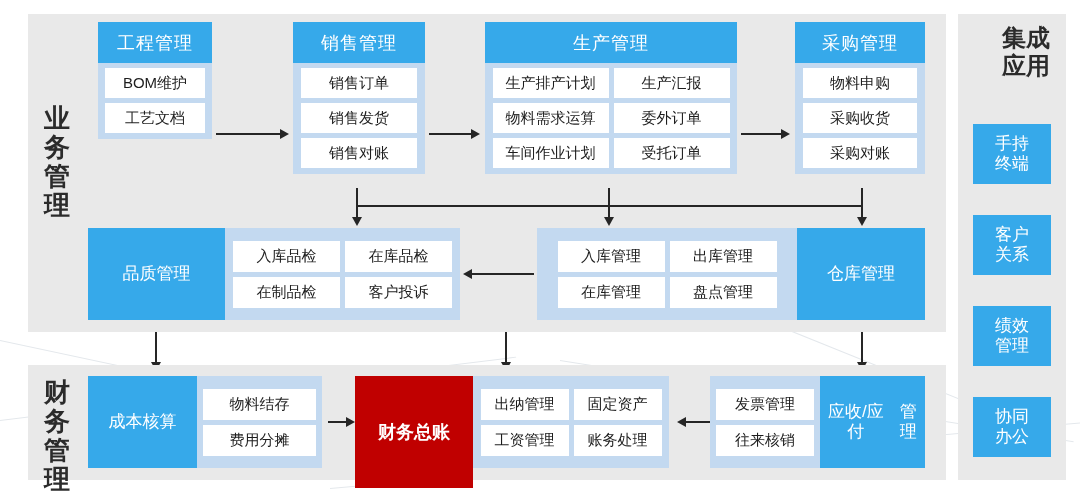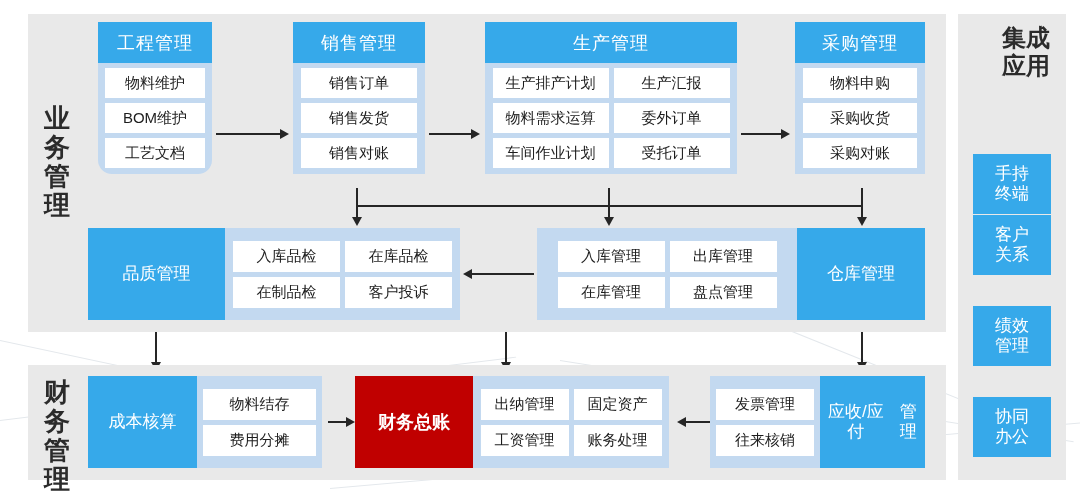--- a/index.html
+++ b/index.html
@@ -67,21 +67,21 @@
   .tile {
     background: #ffffff;
     color: #1d1d1d;
     font-size: 15px;
     height: 30px;
     display: flex; align-items: center; justify-content: center;
     flex: 0 0 auto;
     white-space: nowrap;
   }
 
-  #mod-engineering { left: 98px;  top: 22px; width: 114px; border-radius: 14px; }
+  #mod-engineering { left: 98px;  top: 22px; width: 114px; }
   #mod-engineering .tile { width: 100px; }
   #mod-sales       { left: 293px; top: 22px; width: 132px; }
   #mod-sales .tile { width: 116px; }
   #mod-production  { left: 485px; top: 22px; width: 252px; }
   #mod-production .tile { width: 116px; }
   #mod-purchase    { left: 795px; top: 22px; width: 130px; }
   #mod-purchase .tile { width: 114px; }
 
   
   .hblock { position: absolute; display: flex; background: #c3d9f0; }
@@ -104,21 +104,21 @@
   #blk-warehouse .side { width: 128px; }
   #blk-warehouse .grid { width: 260px; }
 
   
   #blk-cost { left: 88px; top: 376px; width: 234px; height: 92px; }
   #blk-cost .side { width: 109px; }
   #blk-cost .grid { width: 125px; padding: 6px 5px; }
   #blk-cost .grid .tile { width: 113px; height: 31px; }
 
   #fin-ledger {
-    position: absolute; left: 355px; top: 376px; width: 118px; height: 92px;
+    position: absolute; left: 355px; top: 376px; width: 118px; height: 112px;
     background: #c00000; color: #ffffff;
     font-size: 18px; font-weight: 700;
     display: flex; align-items: center; justify-content: center;
   }
 
   #blk-ledger-items {
     position: absolute; left: 473px; top: 376px; width: 196px; height: 92px;
     background: #c3d9f0;
   }
   #blk-ledger-items .grid {
@@ -138,21 +138,21 @@
     text-align: center; font-size: 24px; font-weight: 700; color: #2b2b2b;
     line-height: 1.16;
     padding-left: 28px;
   }
   .app-btn {
     position: absolute; left: 973px; width: 78px; height: 60px;
     background: #36a9ea; color: #ffffff; font-size: 17px;
     display: flex; align-items: center; justify-content: center;
     text-align: center; line-height: 1.2;
   }
-  #app-0 { top: 124px; margin-top: 30px; }
+  #app-0 { top: 124px; }
   #app-1 { top: 215px; }
   #app-2 { top: 306px; }
   #app-3 { top: 397px; }
 
   
   .ln { position: absolute; background: #262626; }
   .hl { height: 2px; }
   .vl { width: 2px; }
   .arrow-r, .arrow-d, .arrow-l {
     position: absolute; width: 0; height: 0;
@@ -179,21 +179,20 @@
   <div class="vlabel" id="label-business">
       <div>业</div>
       <div>务</div>
       <div>管</div>
       <div>理</div>
     </div>
 
   <div class="mod" id="mod-engineering">
     <div class="mod-head">工程管理</div>
     <div class="mod-body">
-      <div class="tile">物料维护</div>
       <div class="tile">BOM维护</div>
       <div class="tile">工艺文档</div>
     </div>
   </div>
 
   <div class="mod" id="mod-sales">
     <div class="mod-head">销售管理</div>
     <div class="mod-body">
       <div class="tile">销售订单</div>
       <div class="tile">销售发货</div>

